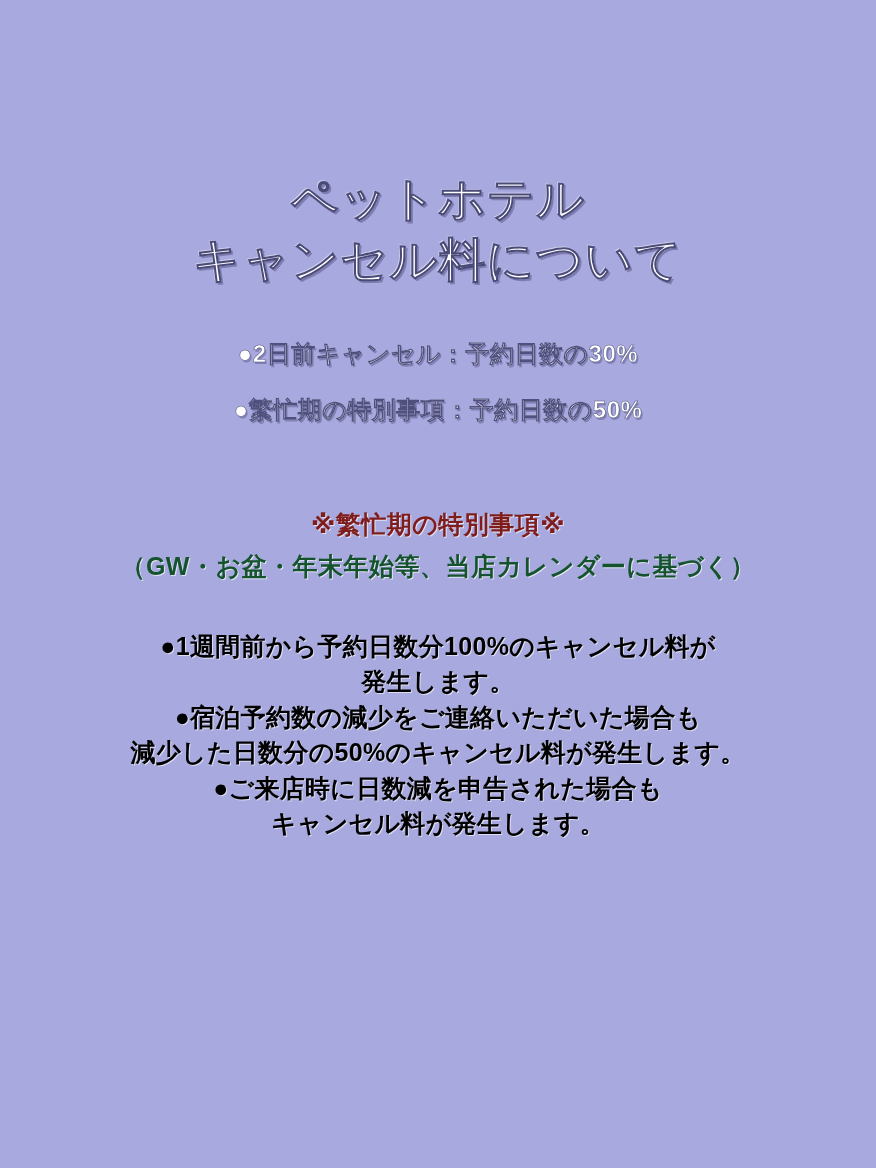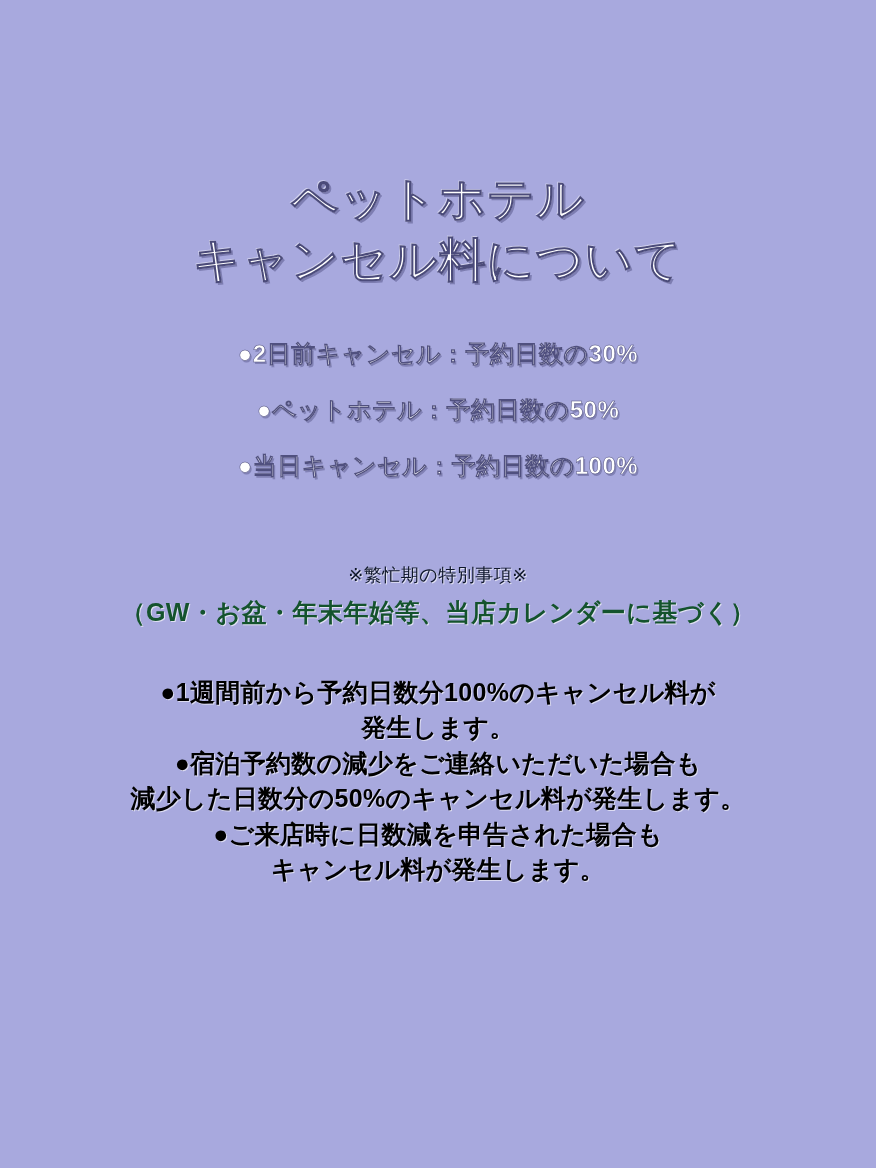--- a/index.html
+++ b/index.html
@@ -57,23 +57,23 @@
       1.5px 1.5px 0 rgba(90,90,140,0.5);
   }
 
   
   .notice-block {
     margin-top: 52px;
     text-align: center;
     line-height: 1.45;
   }
   .notice-head {
-    font-size: 18px;
-    font-weight: 400;
-    color: #0f172a;
+    font-size: 25px;
+    font-weight: 700;
+    color: #7f1d1d;
     letter-spacing: 0.5px;
     text-shadow: 1px 1px 0 rgba(255,255,255,0.65);
   }
   .notice-sub {
     font-size: 25px;
     font-weight: 700;
     color: #14532d;
     letter-spacing: 0.5px;
     margin-top: 6px;
     text-shadow: 1px 1px 0 rgba(255,255,255,0.65);
@@ -97,22 +97,21 @@
 
 <div class="poster">
 
   <div class="title-block">
     <div class="title-line">ペットホテル</div>
     <div class="title-line">キャンセル料について</div>
   </div>
 
   <div class="main-list">
     <div class="main-item">●2日前キャンセル：予約日数の30%</div>
-    <div class="main-item">●ペットホテル：予約日数の50%</div>
-    <div class="main-item">●当日キャンセル：予約日数の100%</div>
+    <div class="main-item">●繁忙期の特別事項：予約日数の50%</div>
   </div>
 
   <div class="notice-block">
     <div class="notice-head">※繁忙期の特別事項※</div>
     <div class="notice-sub">（GW・お盆・年末年始等、当店カレンダーに基づく）</div>
   </div>
 
   <div class="rules-block">
     <div class="rule-line">●1週間前から予約日数分100%のキャンセル料が</div>
     <div class="rule-line">発生します。</div>

